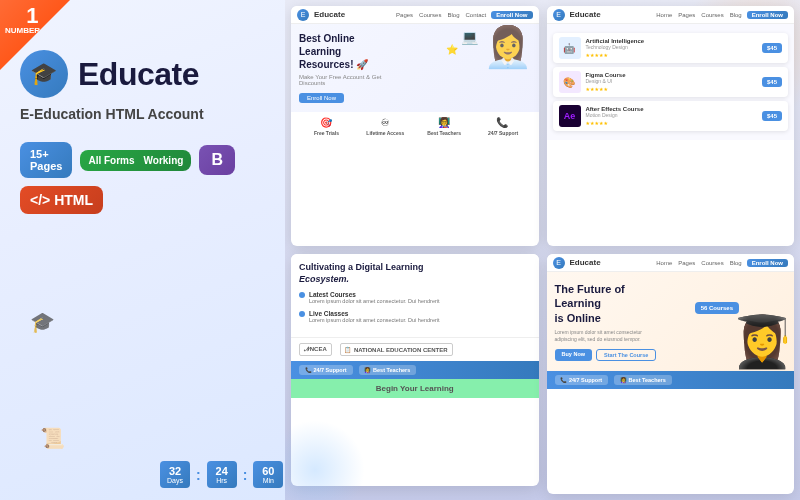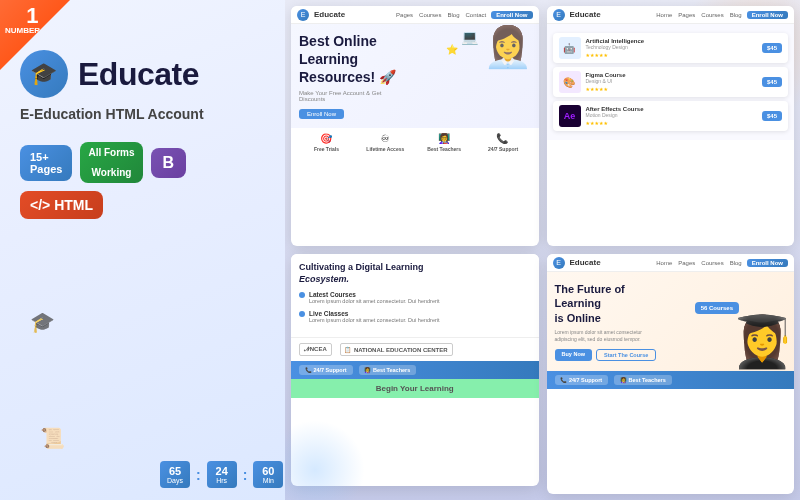--- a/index.html
+++ b/index.html
@@ -113,21 +113,21 @@
       color: white;
     }
 
     .badge-pages {
       background: linear-gradient(135deg, #4a90e2, #357abd);
       justify-content: flex-end;
     }
 
     .badge-forms {
       background: linear-gradient(135deg, #28a745, #20873a);
-      flex-direction: column;
+      flex-direction: row;
       gap: 9px;
       font-size: 10px;
       text-align: center;
       padding: 5px 8px;
     }
 
     .badge-bootstrap {
       background: linear-gradient(135deg, #7952b3, #6a3fa0);
       font-size: 16px;
       font-weight: 900;
@@ -297,21 +297,21 @@
     
     .sc-hero {
       padding: 8px;
       background: linear-gradient(135deg, #f5f7ff 0%, #eff1ff 100%);
       min-height: 80px;
       position: relative;
       overflow: hidden;
     }
 
     .sc-hero-title {
-      font-size: 14px;
+      font-size: 10px;
       font-weight: 800;
       color: #1a1a3e;
       line-height: 1.3;
       max-width: 100px;
     }
 
     .sc-hero-sub {
       font-size: 6px;
       color: #888;
       margin-top: 3px;
@@ -597,21 +597,21 @@
       </div>
     </div>
 
     <div class="grad-figure">
       <span class="grad-cap deco-emoji">🎓</span>
       <span class="grad-diploma deco-emoji">📜</span>
     </div>
 
     <div class="timer-row">
       <div class="timer-box">
-        <span>65</span>
+        <span>32</span>
         <span class="timer-label">Days</span>
       </div>
       <span class="timer-sep">:</span>
       <div class="timer-box">
         <span>24</span>
         <span class="timer-label">Hrs</span>
       </div>
       <span class="timer-sep">:</span>
       <div class="timer-box">
         <span>60</span>

